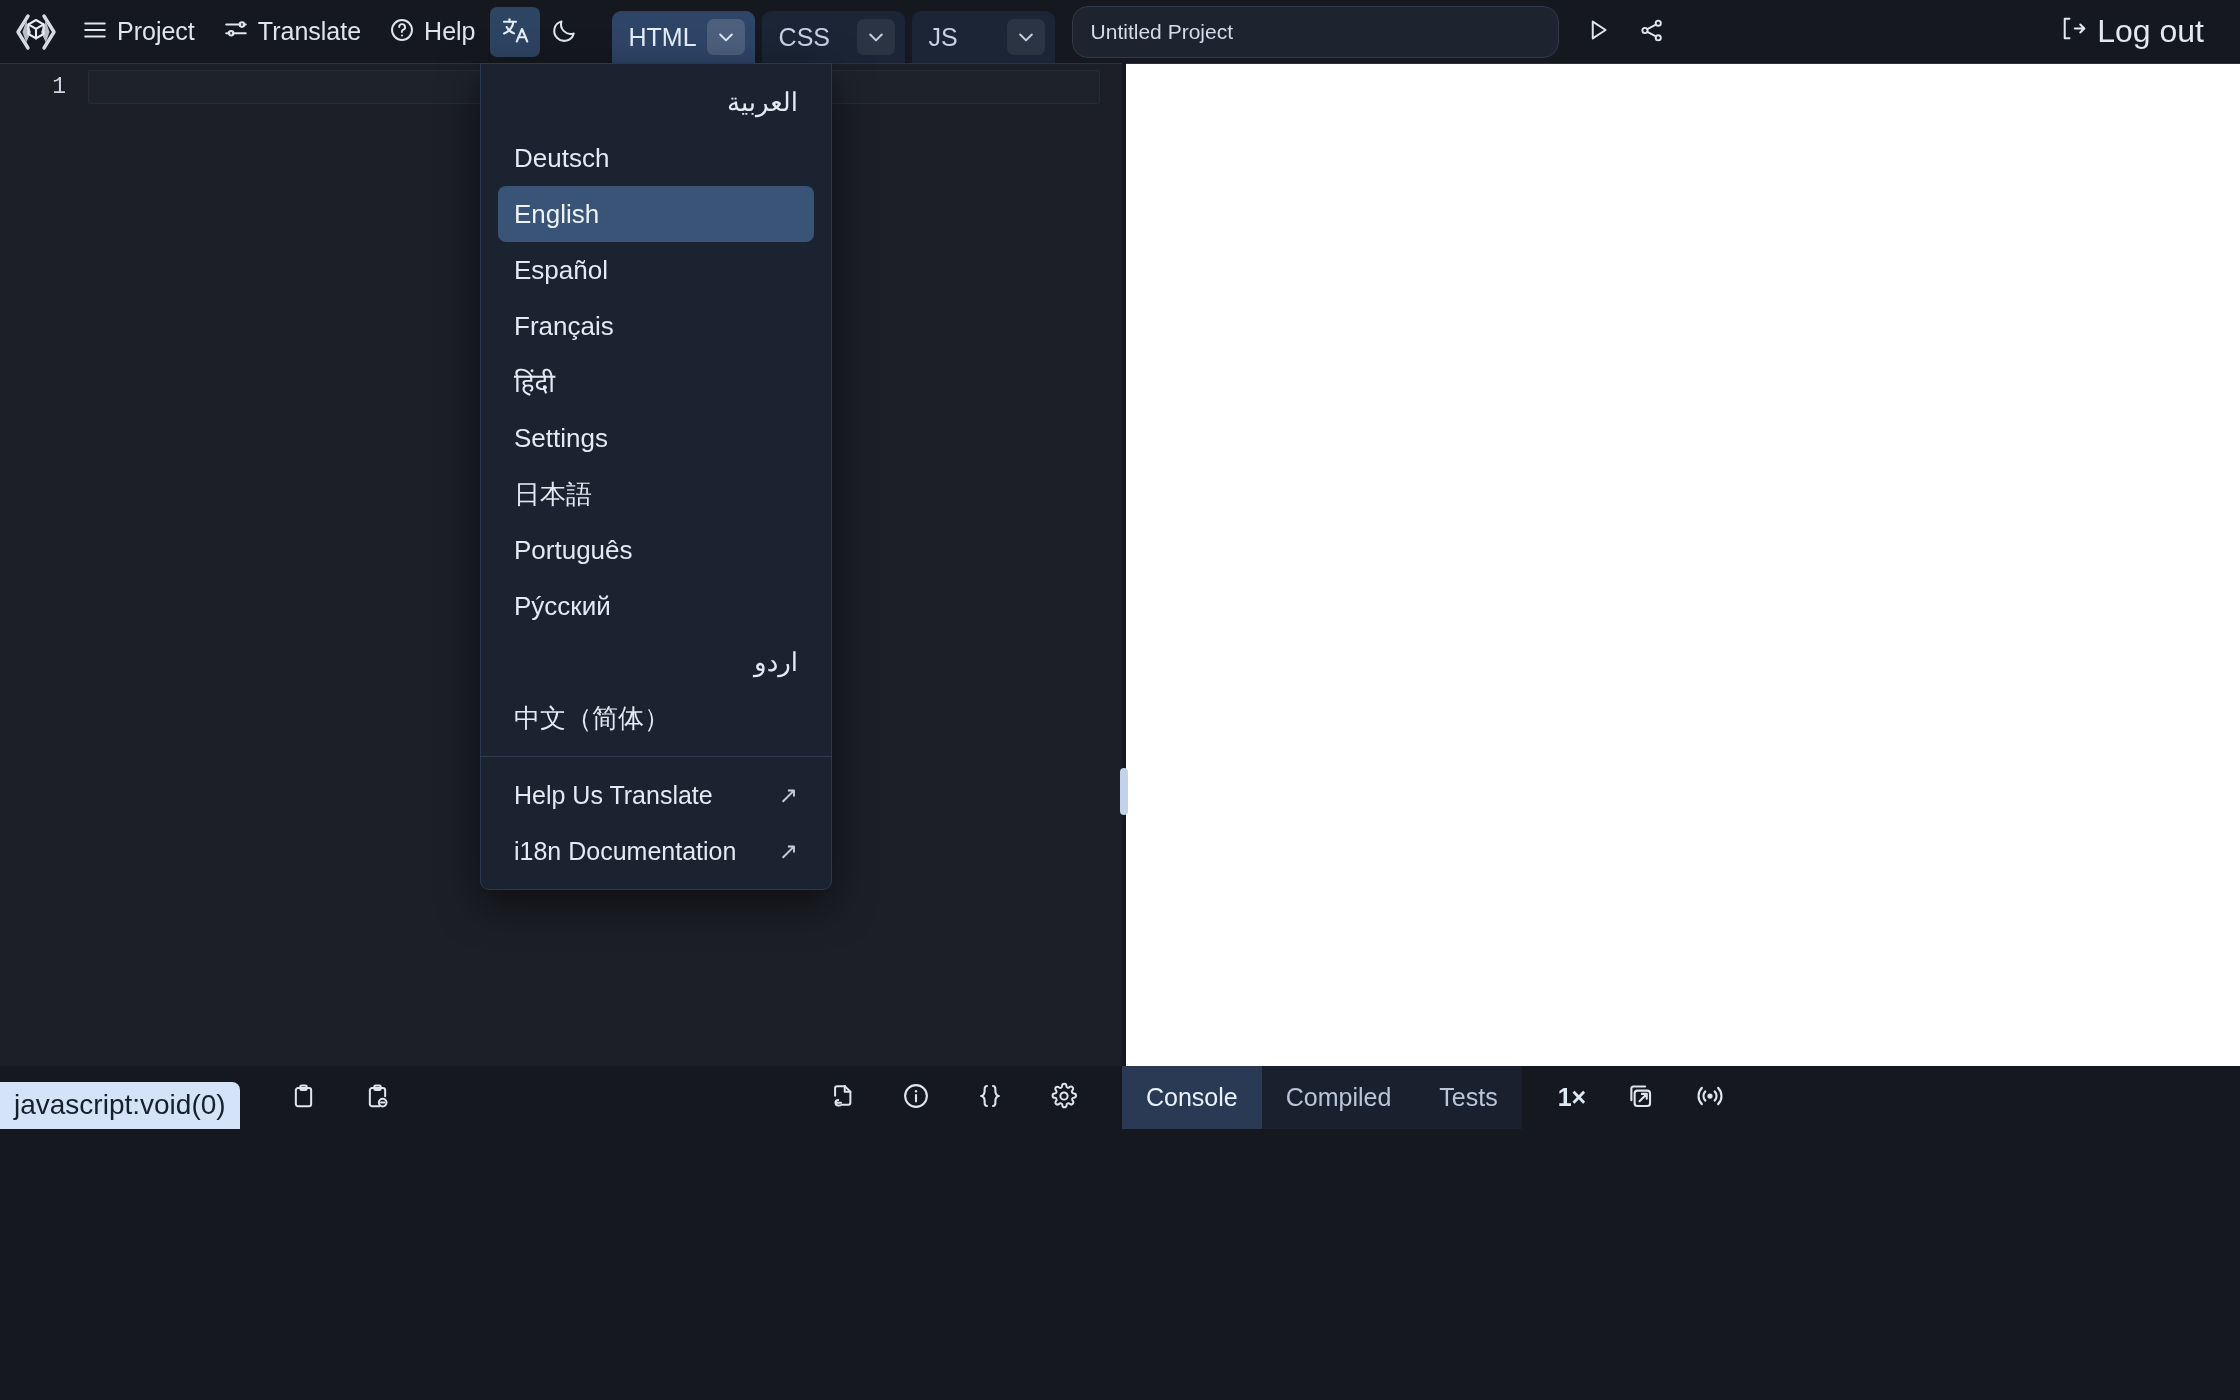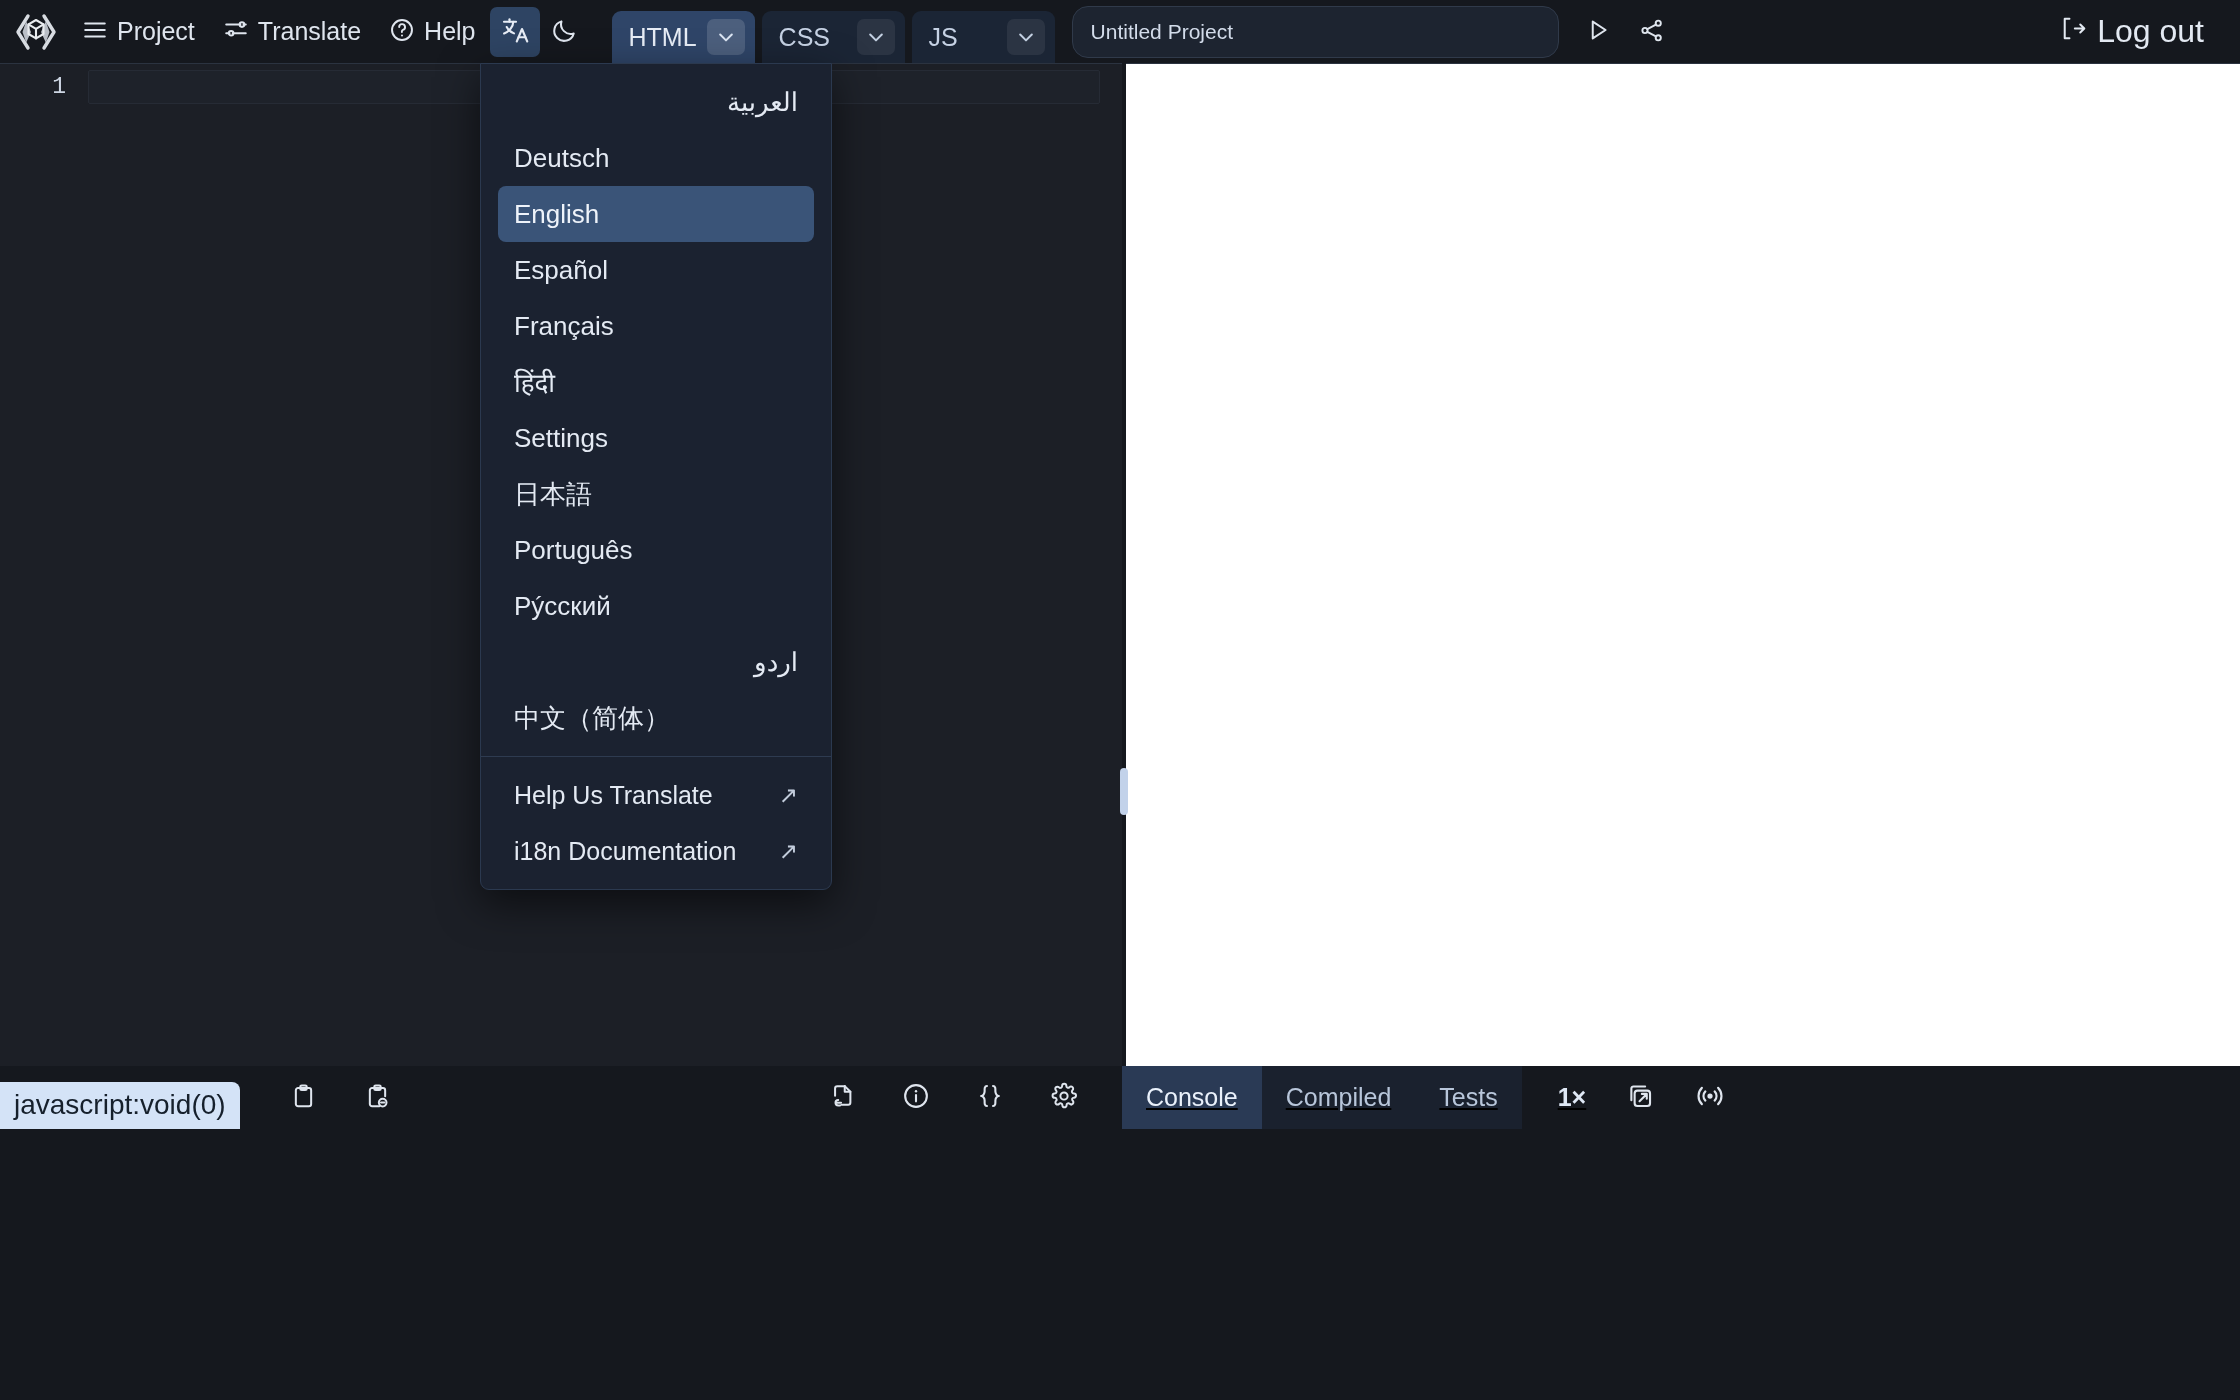--- a/index.html
+++ b/index.html
@@ -237,21 +237,20 @@
 
   
   .bottom-bar {
     height: 63px;
     flex: 0 0 63px;
     display: flex;
     align-items: stretch;
     background: #15181e;
     position: relative;
     z-index: 30;
-    text-decoration: underline;
   }
 
   .bb-left {
     width: 1122px;
     flex: 0 0 1122px;
     display: flex;
     align-items: center;
     position: relative;
     background: #15181e;
   }

